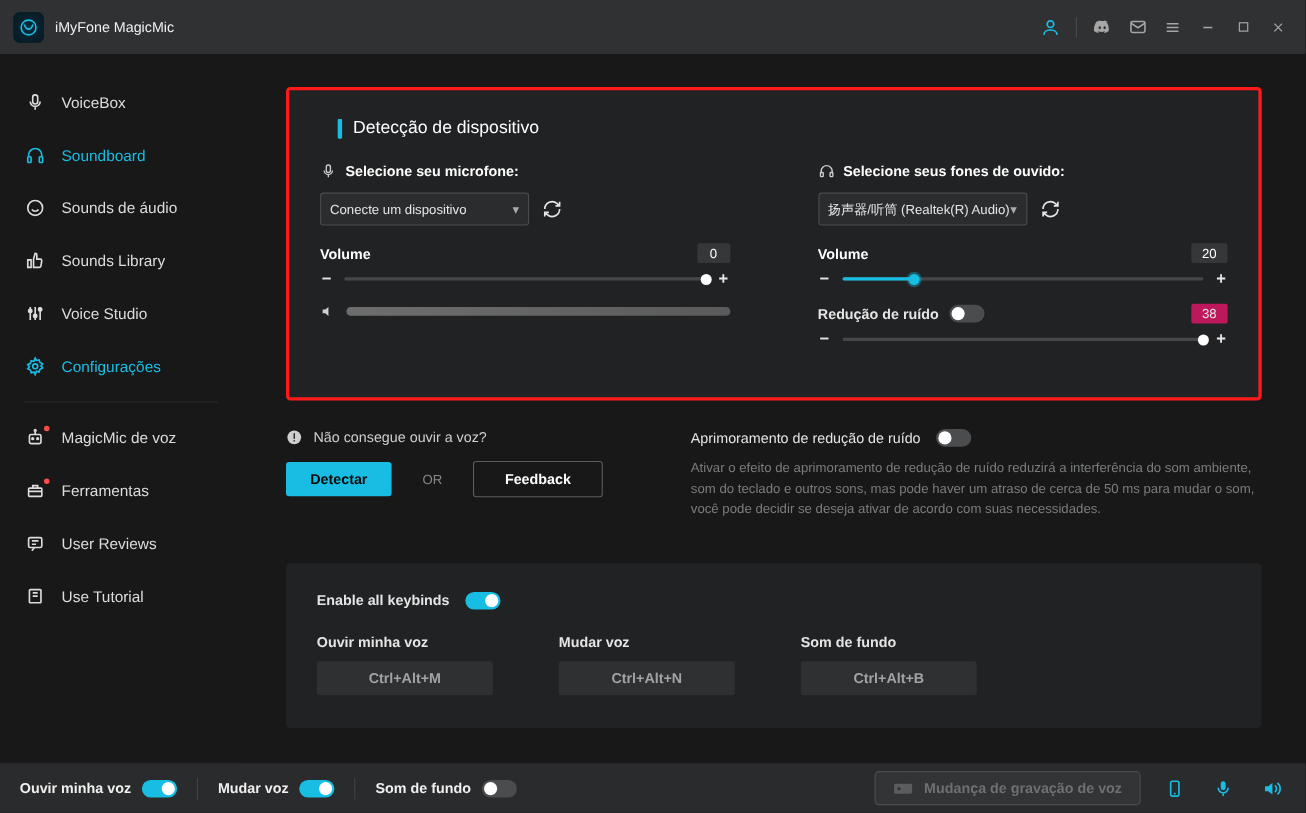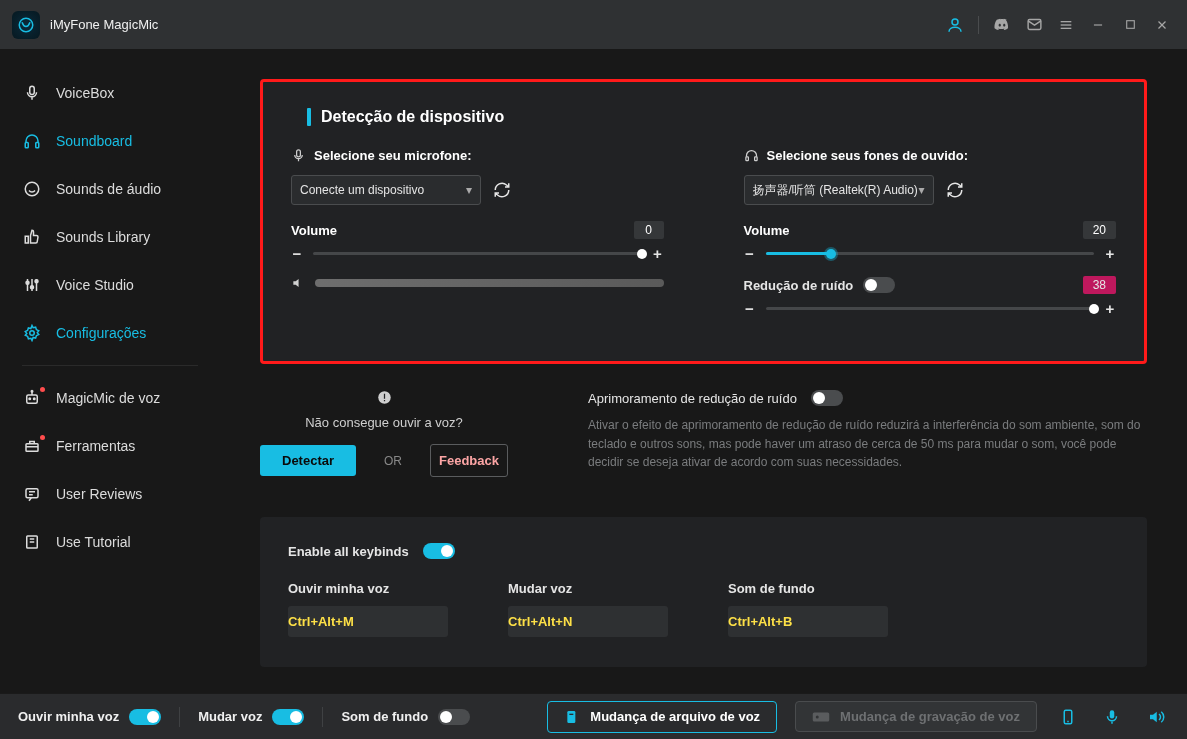--- a/index.html
+++ b/index.html
@@ -28,21 +28,21 @@
 .side-sep { height: 1px; background: #2a2a2a; margin: 8px 22px; }
 .sidebar .dot { position: absolute; width: 5px; height: 5px; background: #ff4d4d; border-radius: 50%; top: -1px; right: -3px; }
 .sicon-wrap { position: relative; }
 
 
 .content { flex: 1; background: #181818; padding: 30px 40px 20px 40px; overflow-y: auto; }
 
 .card { background: #212224; border-radius: 4px; padding: 26px 28px 30px 28px; margin-bottom: 26px; }
 .card.highlighted { border: 3px solid #ff1a1a; }
 
-.section-title { display: flex; align-items: center; font-size: 16px; font-weight: 700; color: #fff; margin-bottom: 22px; padding-left: 16px; }
+.section-title { display: flex; align-items: center; font-size: 16px; font-weight: 400; color: #fff; margin-bottom: 22px; padding-left: 16px; }
 .section-title::before { content: ""; width: 4px; height: 18px; background: #18bde3; margin-right: 10px; border-radius: 1px; }
 
 .cols { display: flex; gap: 80px; }
 .col { flex: 1; min-width: 0; }
 
 .field-label { display: flex; align-items: center; gap: 8px; font-size: 13px; font-weight: 600; color: #fff; margin-bottom: 12px; }
 .field-label .flicon { color: #cfcfcf; }
 
 .select-row { display: flex; align-items: center; gap: 10px; margin-bottom: 16px; }
 .select { flex: 0 0 190px; height: 30px; background: #2a2c2e; border: 1px solid #4a4c4e; border-radius: 3px; display: flex; align-items: center; padding: 0 8px; font-size: 12px; color: #e5e5e5; cursor: pointer; justify-content: space-between; }
@@ -69,35 +69,35 @@
 .toggle-row { display: flex; align-items: center; justify-content: space-between; font-size: 13px; font-weight: 600; margin-bottom: 6px; }
 .toggle { width: 32px; height: 16px; border-radius: 10px; background: #4a4c4e; position: relative; cursor: pointer; }
 .toggle::after { content: ""; position: absolute; width: 12px; height: 12px; background: #fff; border-radius: 50%; top: 2px; left: 2px; transition: left .15s; }
 .toggle.on { background: #18bde3; }
 .toggle.on::after { left: 18px; }
 .toggle-row .val { background: #be185d; padding: 2px 10px; border-radius: 2px; font-size: 12px; font-weight: 500;}
 .toggle-row .lab-with-toggle { display:flex; align-items:center; gap:10px;}
 
 .help-row { display: flex; gap: 80px; align-items: flex-start; }
 .help-left { flex: 0 0 auto; }
-.help-left .q { display: flex; align-items: center; gap: 10px; font-size: 13px; color: #cfcfcf; margin-bottom: 14px; flex-direction: column; }
+.help-left .q { display: flex; align-items: center; gap: 10px; font-size: 13px; color: #cfcfcf; margin-bottom: 14px; }
 .btns { display: flex; align-items: center; gap: 28px; }
 .btn-primary { background: #18bde3; color: #0a0a0a; font-size: 13px; font-weight: 600; padding: 8px 22px; border-radius: 3px; cursor: pointer; }
 .or { font-size: 12px; color: #888; }
-.btn-outline { border: 1px solid #5a5c5e; color: #fca5a5; font-size: 13px; font-weight: 600; padding: 8px 8px; border-radius: 3px; cursor: pointer; }
+.btn-outline { border: 1px solid #5a5c5e; color: #ffffff; font-size: 13px; font-weight: 600; padding: 8px 28px; border-radius: 3px; cursor: pointer; }
 .help-right { flex: 1; }
 .help-right .hr-head { display: flex; align-items: center; gap: 14px; font-size: 13px; color: #e5e5e5; margin-bottom: 10px; }
 .help-right .desc { font-size: 12px; line-height: 1.55; color: #7a7c7e; }
 
 
 .kb-section .kb-toggle-row { display: flex; align-items: center; gap: 14px; font-size: 13px; font-weight: 600; margin-bottom: 22px; }
 .kb-grid { display: flex; gap: 40px; }
 .kb-item { flex: 0 0 auto; width: 180px;}
 .kb-item .kb-label { font-size: 13px; font-weight: 600; margin-bottom: 10px; }
-.kb-item .kb-key { background: #2e3032; color: #fde047; font-size: 13px; font-weight: 600; padding: 8px 0; border-radius: 3px; text-align: left; cursor: pointer; width: 160px;}
+.kb-item .kb-key { background: #2e3032; color: #a3a3a3; font-size: 13px; font-weight: 600; padding: 8px 0; border-radius: 3px; text-align: center; cursor: pointer; width: 160px;}
 
 
 .footer { height: 46px; background: #2a2b2d; display: flex; align-items: center; padding: 0 18px; gap: 18px; border-top: 1px solid #1a1a1a; }
 .foot-toggle { display: flex; align-items: center; gap: 10px; font-size: 13px; font-weight: 600; color: #f0f0f0; }
 .foot-sep { width: 1px; height: 20px; background: #3f4143; }
 .footer .spacer { flex: 1; }
 .foot-btn { display: flex; align-items: center; gap: 10px; border: 1px solid #18bde3; color: #fff; font-size: 13px; font-weight: 600; padding: 7px 16px; border-radius: 4px; cursor: pointer; }
 .foot-btn .fbicon { color: #18bde3; }
 .foot-btn.muted { border: 1px solid #4a4c4e; background: #323436; color: #6e7072; cursor: default; }
 .foot-btn.muted .fbicon { color: #5a5c5e; }
@@ -433,29 +433,20 @@
   <div class="foot-toggle">
     <span>Mudar voz</span>
     <span class="toggle on"></span>
   </div>
   <div class="foot-sep"></div>
   <div class="foot-toggle">
     <span>Som de fundo</span>
     <span class="toggle"></span>
   </div>
   <div class="spacer"></div>
-  <div class="foot-btn">
-    <span class="fbicon">
-        <svg width="16" height="16" viewBox="0 0 24 24" fill="currentColor">
-          <rect x="5" y="3" width="12" height="18" rx="2"></rect>
-          <rect x="8" y="7" width="6" height="2" fill="#2a2b2d"></rect>
-        </svg>
-      </span>
-    <span>Mudança de arquivo de voz</span>
-  </div>
   <div class="foot-btn muted">
     <span class="fbicon">
         <svg width="18" height="14" viewBox="0 0 24 16" fill="currentColor">
           <rect x="1" y="2" width="22" height="12" rx="2"></rect>
           <circle cx="7" cy="8" r="2" fill="#323436"></circle>
         </svg>
       </span>
     <span>Mudança de gravação de voz</span>
   </div>
   <div class="foot-icon">

